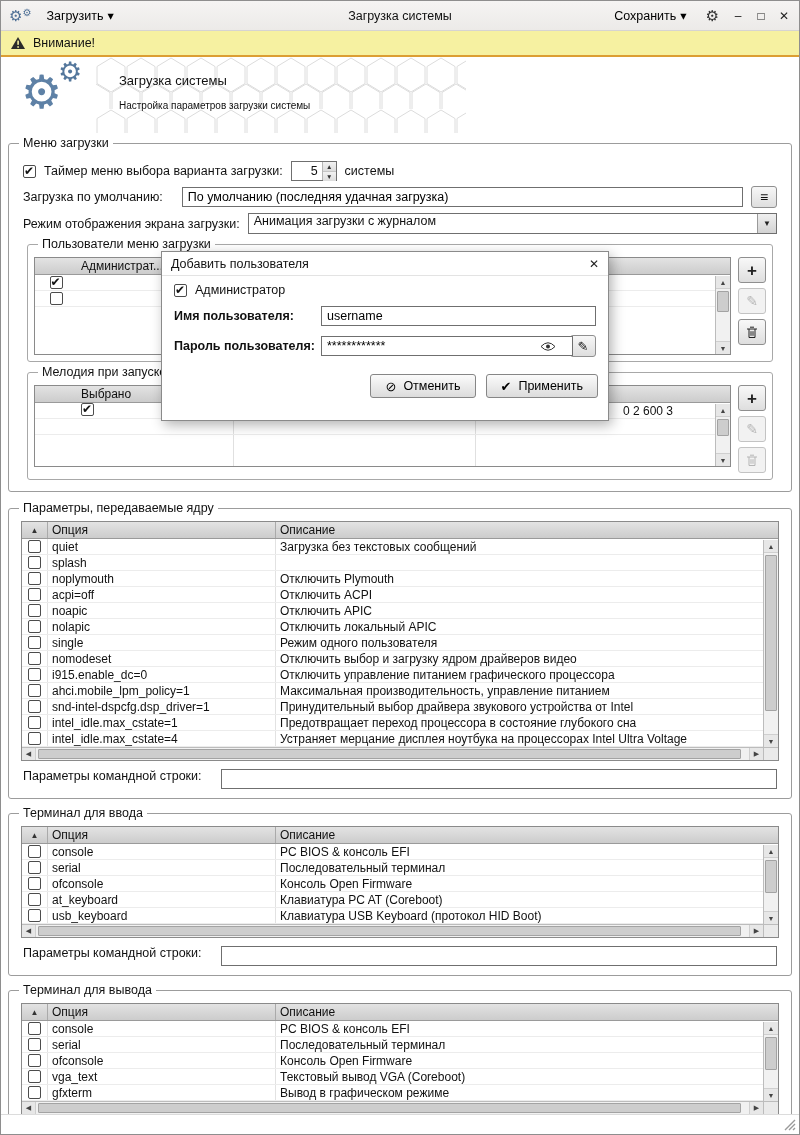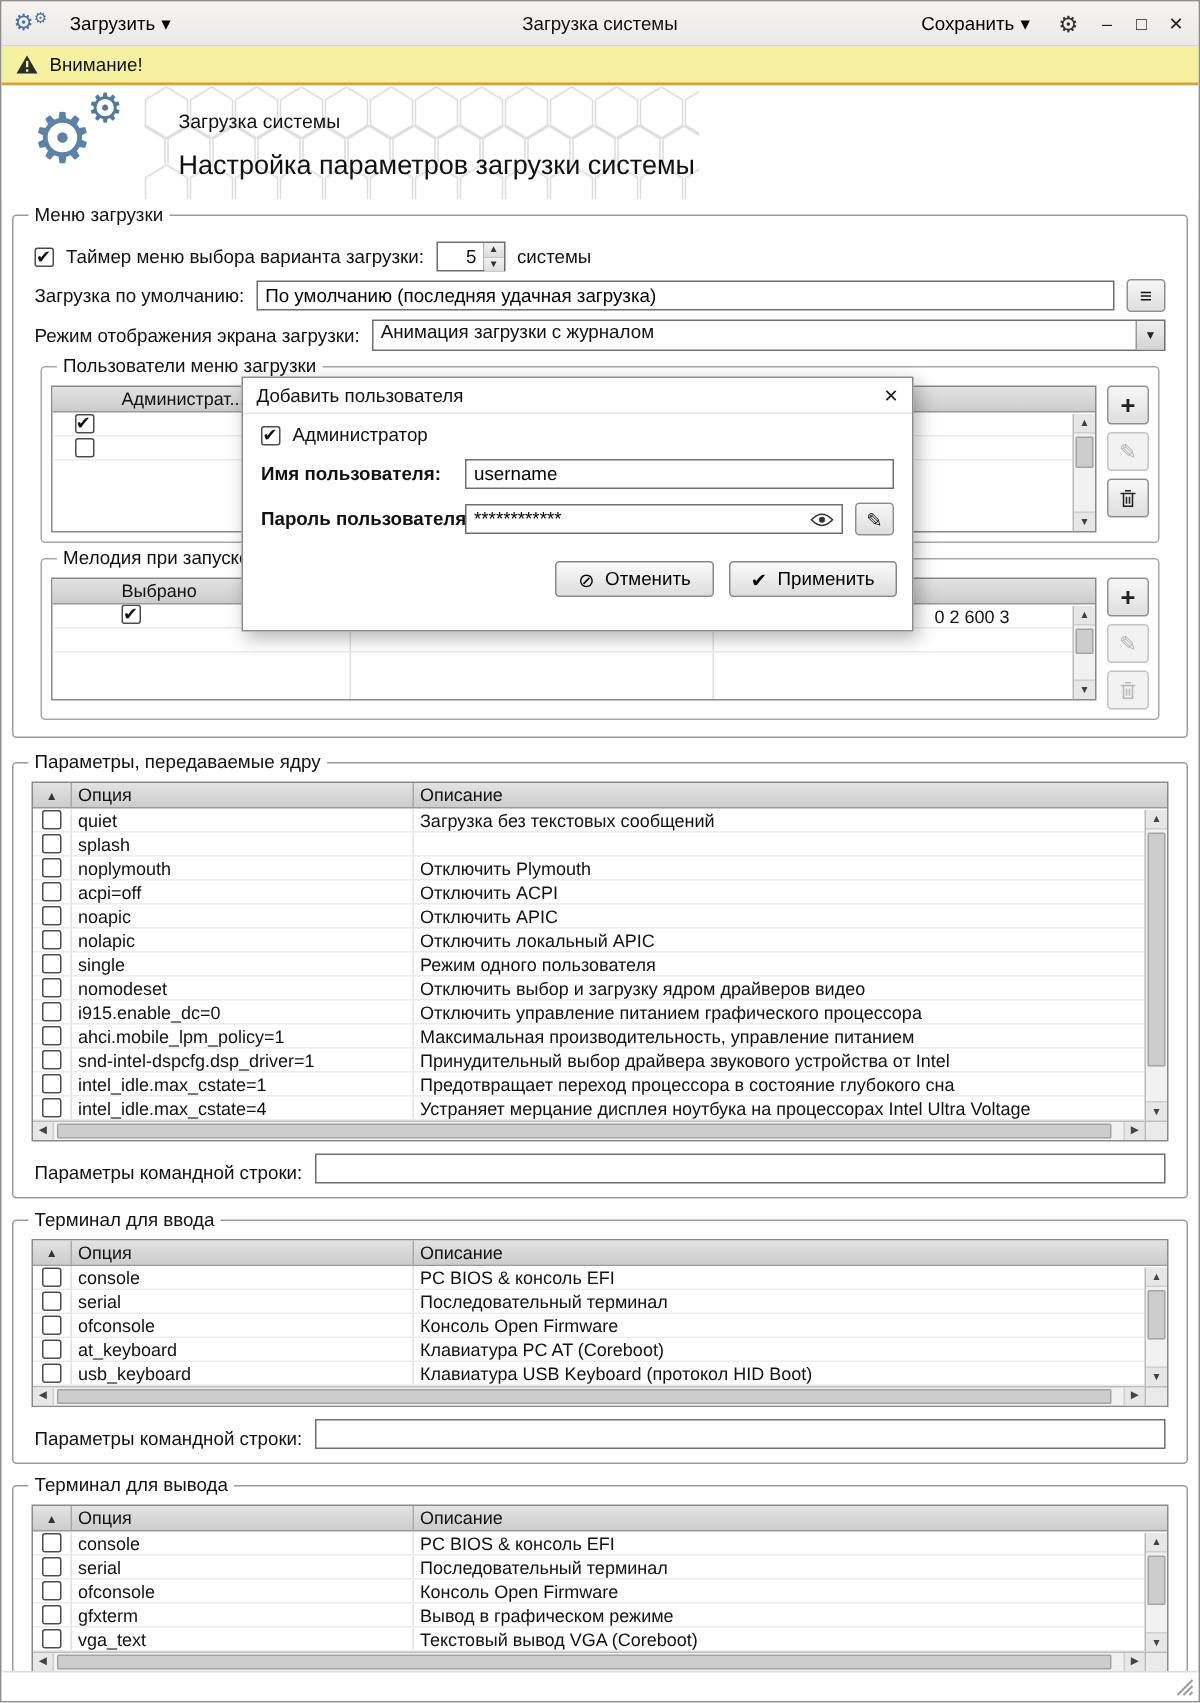--- a/index.html
+++ b/index.html
@@ -26,38 +26,38 @@
             display:flex; align-items:center; gap:7px; padding:0 9px; font-size:12.5px; }
 
   
   .hdr { position:relative; height:76px; background:#fff; overflow:hidden; }
   .hexbg { position:absolute; left:95px; top:0; }
   .logo { position:absolute; left:20px; top:6px; width:80px; height:64px; }
   .logo .g-big { position:absolute; left:0; top:6px; font-size:46px; color:#5e81a6; line-height:1; }
   .logo .g-small { position:absolute; left:37px; top:-4px; font-size:27px; color:#54779c; line-height:1; }
   .hdr-text { position:absolute; left:118px; top:16px; }
   .hdr-title { font-size:13px; margin-bottom:12px; }
-  .hdr-sub { font-size:18px; }
+  .hdr-sub { font-size:10px; }
 
   
   .group { position:relative; border:1px solid #9c9c9c; border-radius:3px; margin:0 7px;
            padding:12px 12px 7px; background:#fff; }
   .legend { position:absolute; top:-8px; left:10px; background:#fff; padding:0 4px; font-size:12.5px; }
   .subgroup { position:relative; border:1px solid #a8a8a8; border-radius:3px; margin:10px 6px 4px;
               padding:12px 6px 6px; }
 
   .frow { display:flex; align-items:center; gap:8px; margin:5px 2px; }
   .flabel { white-space:nowrap; }
 
   
   .checkbox { width:13px; height:13px; flex:0 0 13px; border:1px solid #4c4c4c; border-radius:2px;
               background:#fff; display:inline-block; position:relative; }
   .checkbox.checked::after { content:"✔"; position:absolute; left:0px; top:-2px; font-size:12px; color:#111; }
   .tinput { height:20px; border:1px solid #6f6f6f; background:#fff; font-family:inherit;
-            font-size:12.5px; padding:0 5px; }
+            font-size:12.5px; padding:0 5px;margin-left:11px; }
   .grow { flex:1; }
   .spin { display:inline-flex; border:1px solid #6f6f6f; height:20px; background:#fff; }
   .spin-val { width:30px; text-align:right; padding:2px 4px; }
   .spin-btns { display:flex; flex-direction:column; border-left:1px solid #b5b5b5; }
   .spin-b { font-size:6.5px; line-height:9px; width:13px; text-align:center;
             background:linear-gradient(#f2f2f2,#dcdcdc); color:#333; }
   .spin-b:first-child { border-bottom:1px solid #c5c5c5; }
   .combo { flex:1; display:flex; border:1px solid #6f6f6f; height:21px; background:#fff; align-items:flex-start; }
   .combo-text { flex:1; padding:0 5px; white-space:nowrap; overflow:hidden; }
   .combo-btn { width:19px; height:100%; border-left:1px solid #9a9a9a; font-size:8px; color:#222;
@@ -127,21 +127,21 @@
   .dlg-label { width:128px; flex:0 0 128px; white-space:nowrap;font-weight:bold; }
   .pwd { position:relative; flex:1; }
   .pwd input { width:100%; }
   .eye { position:absolute; right:6px; top:5px; }
   .dlg-buttons { display:flex; justify-content:flex-end; gap:10px; padding:8px 10px; }
   .btn { display:inline-flex; align-items:center; gap:7px; border:1px solid #868686; border-radius:3px;
          background:linear-gradient(#fbfbfb,#dcdcdc); padding:4px 14px; font-size:12.5px; }
   .btn .bicon { font-size:13px; line-height:1; }
 
   
-  .cmdrow { display:flex; align-items:flex-end; gap:8px; margin:8px 2px 2px; }
+  .cmdrow { display:flex; align-items:flex-start; gap:8px; margin:8px 2px 2px; }
 
   
   .footer { position:absolute; left:0; right:0; bottom:0; height:20px; border-top:1px solid #dcdcdc; background:#fff; }
   .grip { position:absolute; right:3px; bottom:3px; }
 </style>
 </head>
 <body>
 
 <div class="window">
 
@@ -537,29 +537,29 @@
             <span class="cell cb">
               <span class="checkbox"></span>
             </span>
             <span class="cell opt">ofconsole</span>
             <span class="cell desc">Консоль Open Firmware</span>
           </div>
           <div class="trow">
             <span class="cell cb">
               <span class="checkbox"></span>
             </span>
+            <span class="cell opt">vga_text</span>
+            <span class="cell desc">Текстовый вывод VGA (Coreboot)</span>
+          </div>
+          <div class="trow">
+            <span class="cell cb">
+              <span class="checkbox"></span>
+            </span>
             <span class="cell opt">gfxterm</span>
             <span class="cell desc">Вывод в графическом режиме</span>
-          </div>
-          <div class="trow">
-            <span class="cell cb">
-              <span class="checkbox"></span>
-            </span>
-            <span class="cell opt">vga_text</span>
-            <span class="cell desc">Текстовый вывод VGA (Coreboot)</span>
           </div>
         </div>
       <div class="vscroll hasH">
         <span class="sbtn top">▲</span>
         <span class="vtrack">
             <span class="vthumb" style="top:2px;height:62%;"></span>
           </span>
         <span class="sbtn bot">▼</span>
       </div>
       <div class="hscroll">

